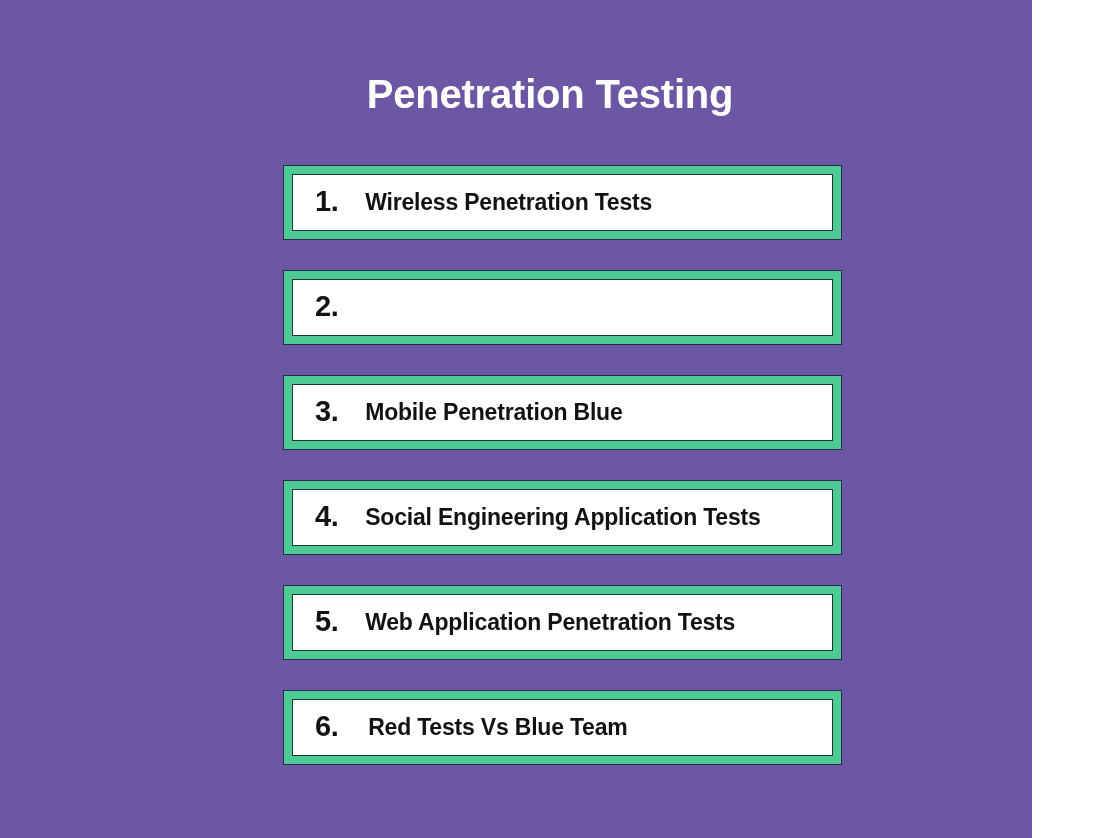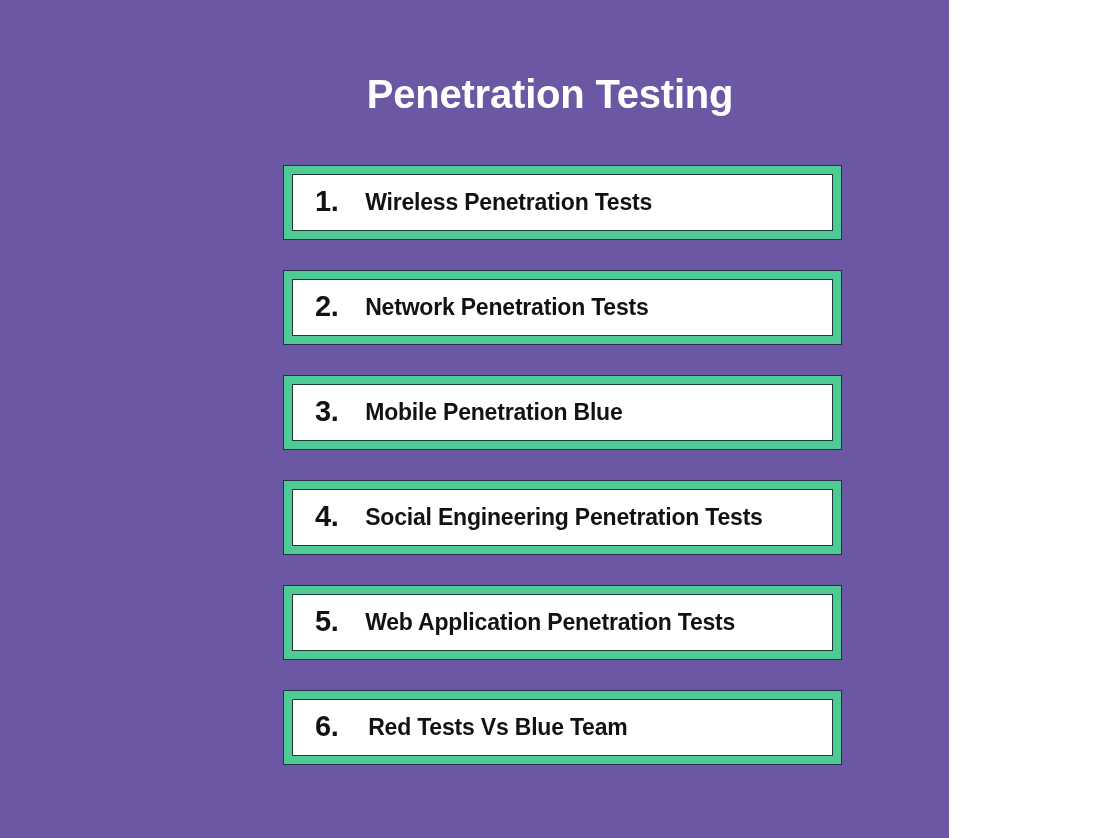--- a/index.html
+++ b/index.html
@@ -10,21 +10,21 @@
   body {
     width: 1100px;
     height: 838px;
     overflow: hidden;
     font-family: "Liberation Sans", sans-serif;
     -webkit-font-smoothing: antialiased;
   }
 
   #slide {
     position: relative;
-    width: 949px;
+    width: 1032px;
     height: 838px;
     box-sizing: border-box;
     background: #6c57a4;
   }
 
   #title {
     position: absolute;
     left: 0;
     top: 70px;
     width: 1100px;
@@ -108,35 +108,34 @@
     <div class="item">
       <div class="item-inner">
         <span class="item-number">1.</span>
         <span class="item-label">Wireless Penetration Tests</span>
       </div>
     </div>
 
     <div class="item">
       <div class="item-inner">
         <span class="item-number">2.</span>
-        <span class="item-label">Network Penetration Tests</span>
       </div>
     </div>
 
     <div class="item">
       <div class="item-inner">
         <span class="item-number">3.</span>
         <span class="item-label">Mobile Penetration Blue</span>
       </div>
     </div>
 
     <div class="item">
       <div class="item-inner">
         <span class="item-number">4.</span>
-        <span class="item-label">Social Engineering Penetration Tests</span>
+        <span class="item-label">Social Engineering Application Tests</span>
       </div>
     </div>
 
     <div class="item">
       <div class="item-inner">
         <span class="item-number">5.</span>
         <span class="item-label">Web Application Penetration Tests</span>
       </div>
     </div>
 

